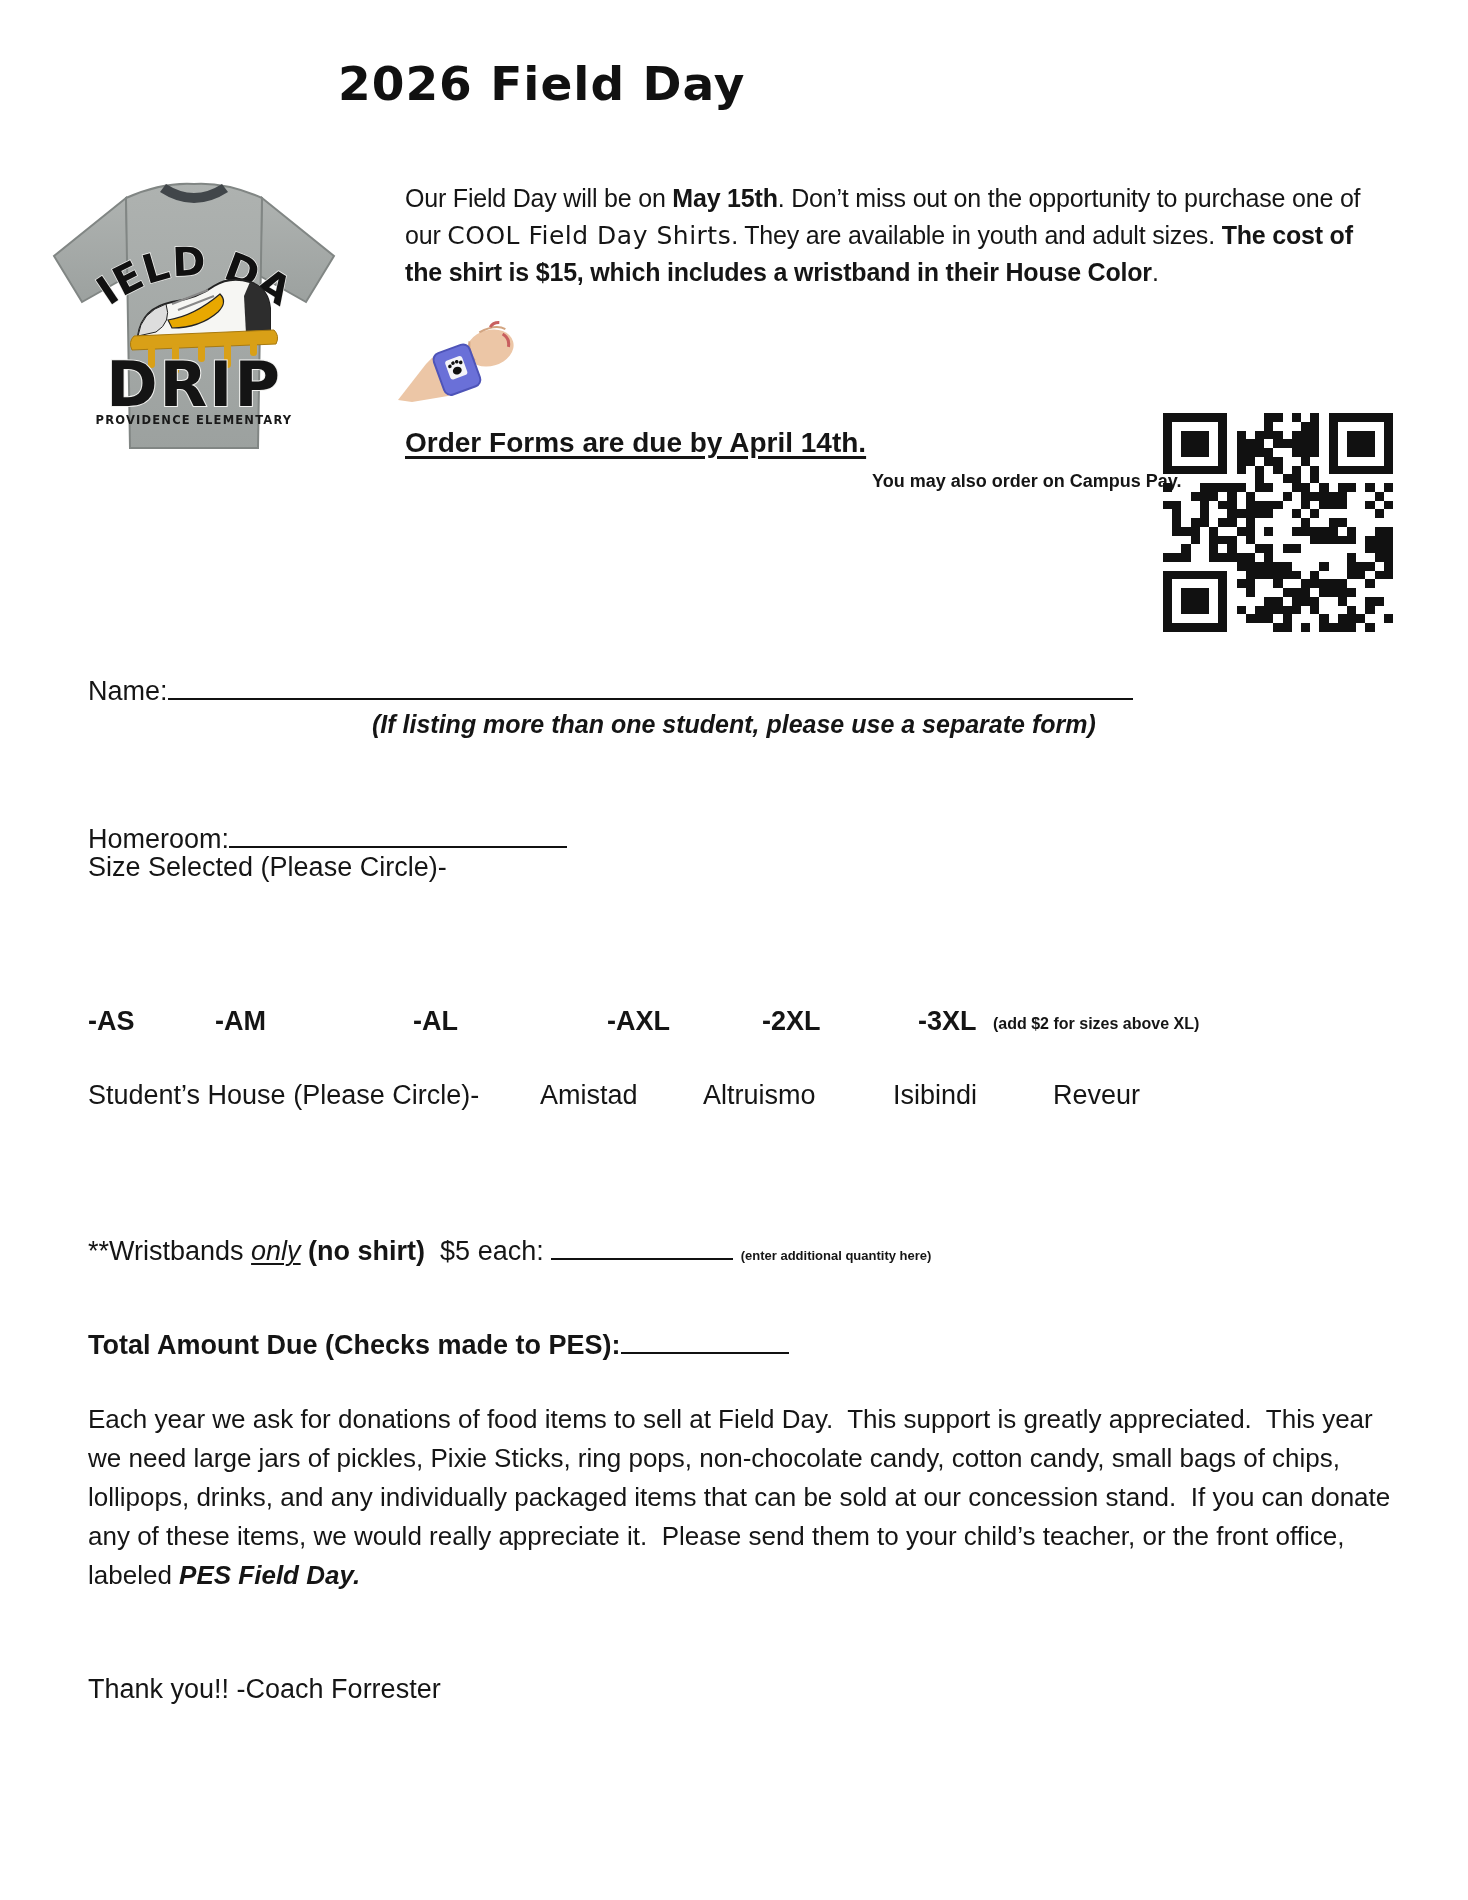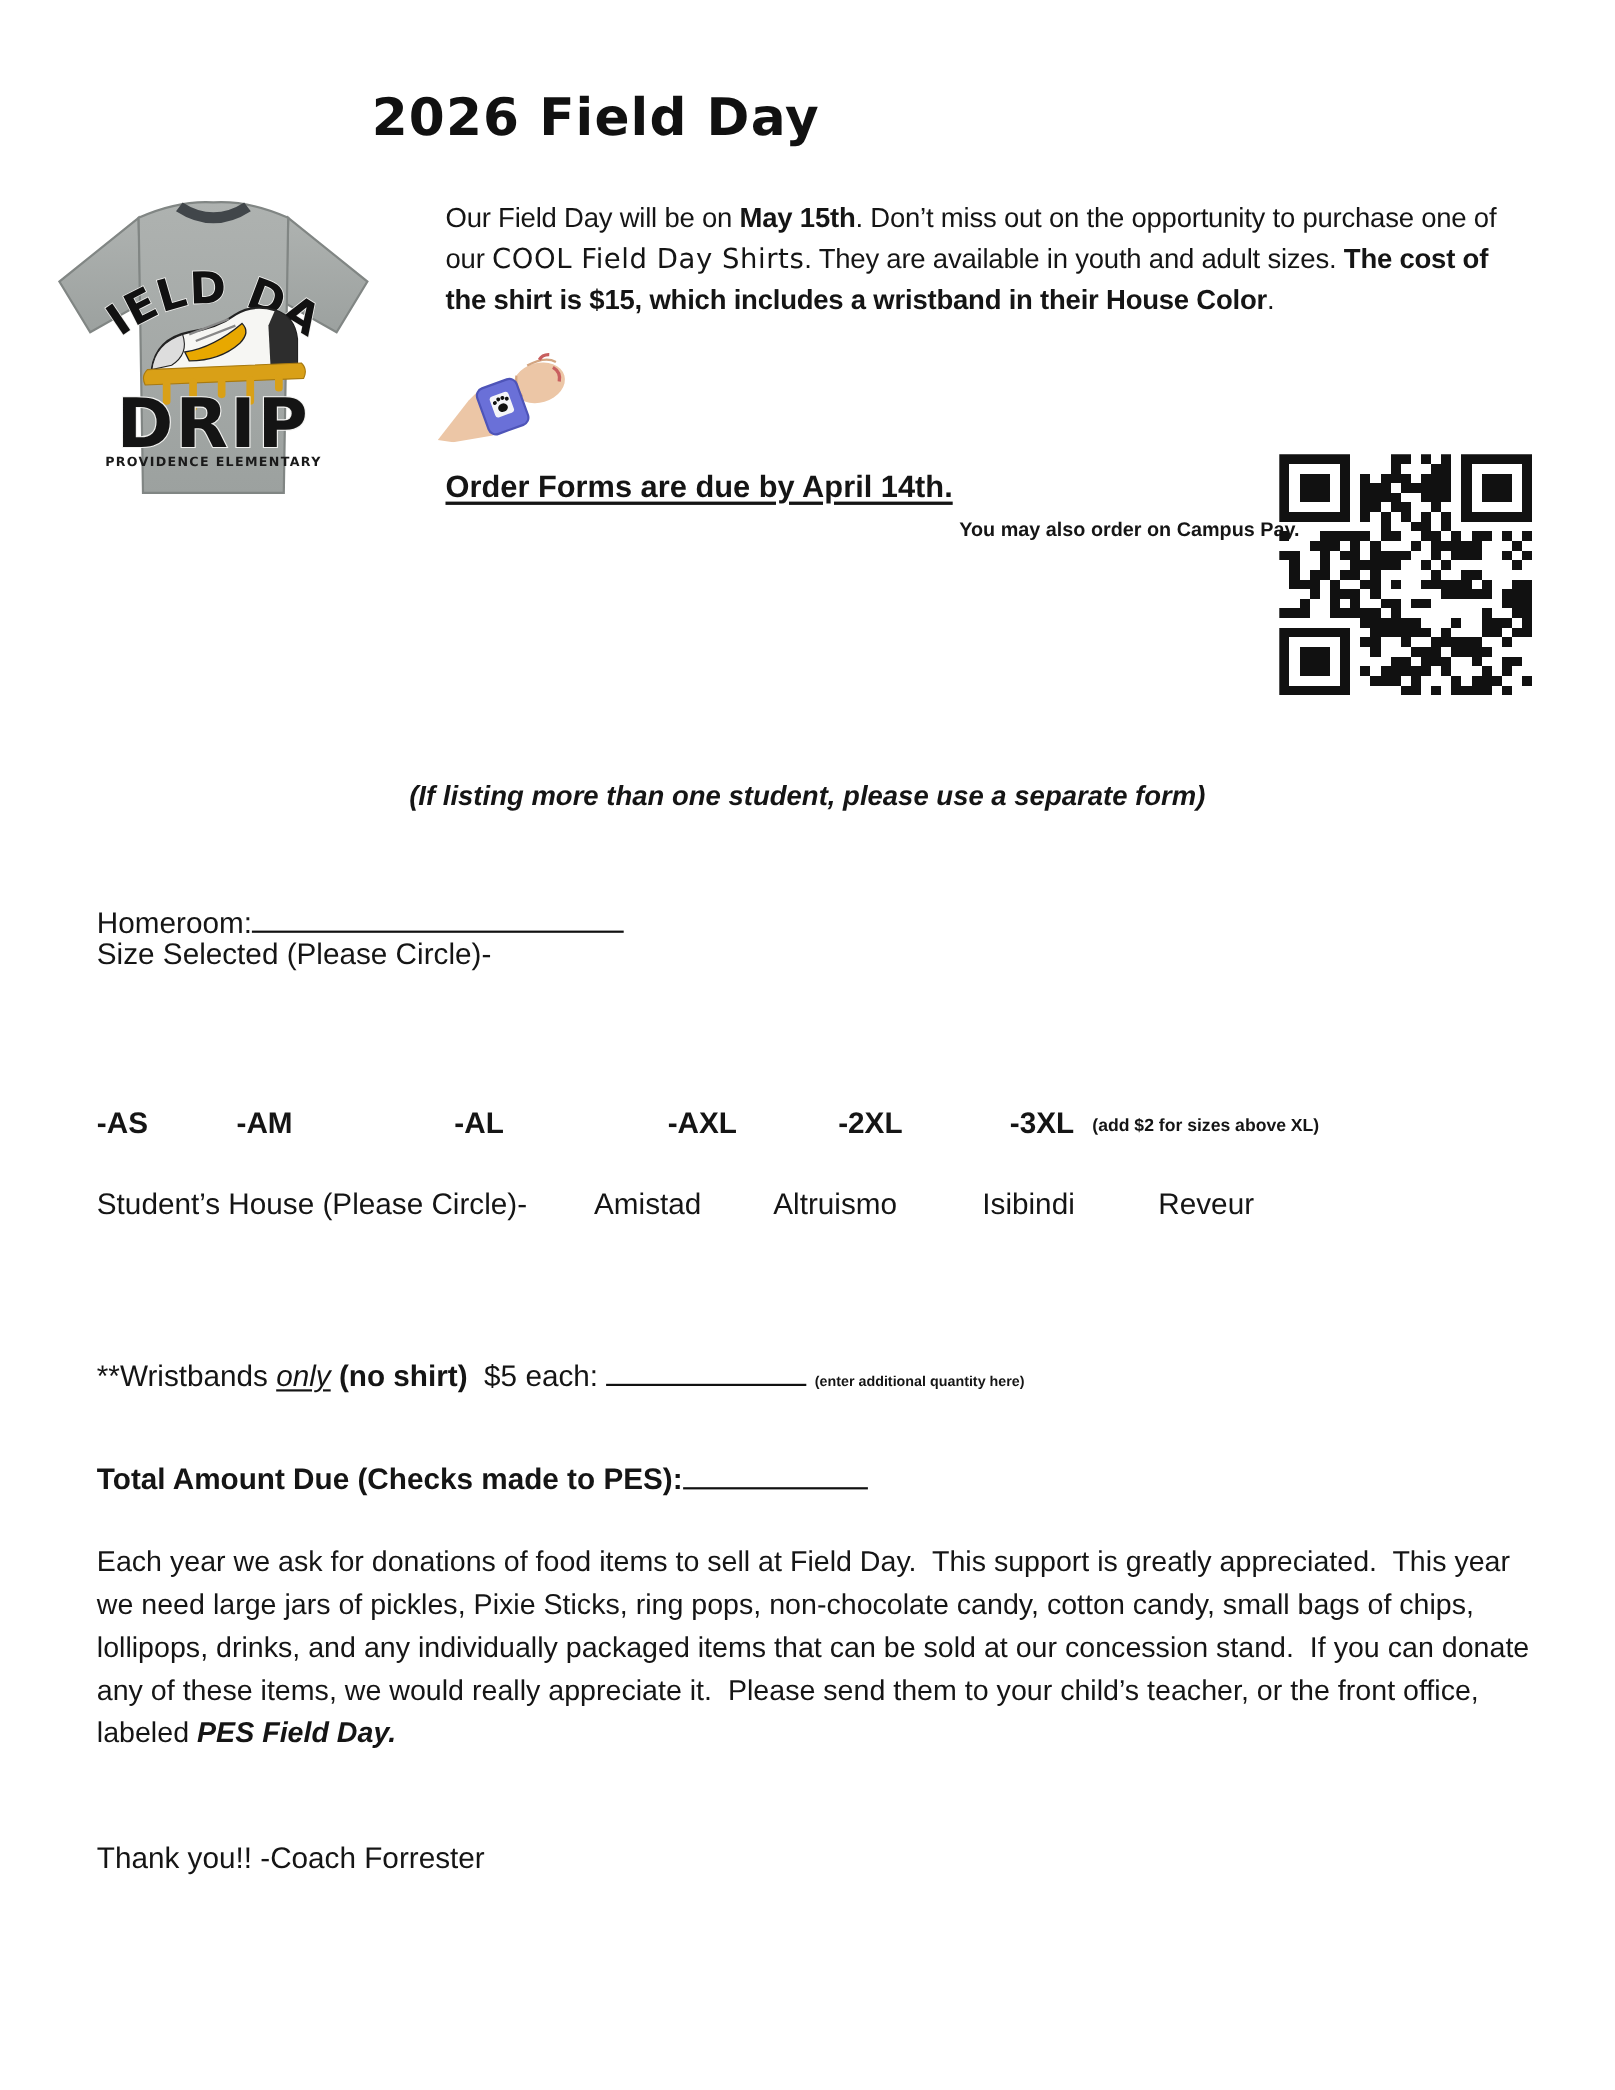--- a/index.html
+++ b/index.html
@@ -1,20 +1,20 @@
 <!DOCTYPE html>
 <html><head>
 <meta charset="utf-8">
 <style>
   html,body{margin:0;padding:0;background:#ffffff;}
   .page{position:relative;width:1468px;height:1900px;background:#ffffff;overflow:hidden;
         font-family:"Liberation Sans",sans-serif;color:#151515;}
   .abs{position:absolute;}
 
-  .title{left:338px;top:80px;font-family:"DejaVu Sans",sans-serif;font-weight:700;
+  .title{left:338px;top:56px;font-family:"DejaVu Sans",sans-serif;font-weight:700;
          font-size:47px;letter-spacing:1px;color:#111;}
 
   .intro{left:405px;top:180px;width:960px;font-size:25px;line-height:37px;
          letter-spacing:-0.2px;white-space:pre-wrap;}
   .comic{font-family:"DejaVu Sans",sans-serif;letter-spacing:0.5px;}
   .b{font-weight:700;}
   .bi{font-weight:700;font-style:italic;}
 
   .order-due{left:405px;top:427px;font-size:28px;font-weight:700;
              text-decoration:underline;text-decoration-thickness:3px;text-underline-offset:4px;}
@@ -450,20 +450,23 @@
           <rect x="15" y="24" width="1" height="1"></rect>
           <rect x="17" y="24" width="1" height="1"></rect>
           <rect x="18" y="24" width="1" height="1"></rect>
           <rect x="19" y="24" width="1" height="1"></rect>
           <rect x="20" y="24" width="1" height="1"></rect>
           <rect x="22" y="24" width="1" height="1"></rect>
         </g>
     </svg>
   </div>
 
+  <div class="abs fline name-row">
+    <span>Name:</span><span class="blank" style="width:965px;"></span>
+  </div>
   <div class="abs bi name-note">(If listing more than one student, please use a separate form)</div>
 
   <div class="abs fline homeroom-row">
     <span>Homeroom:</span><span class="blank" style="width:338px;"></span>
   </div>
 
   <div class="abs fline size-label">Size Selected (Please Circle)-</div>
 
 
   <div class="abs row adult-row">

